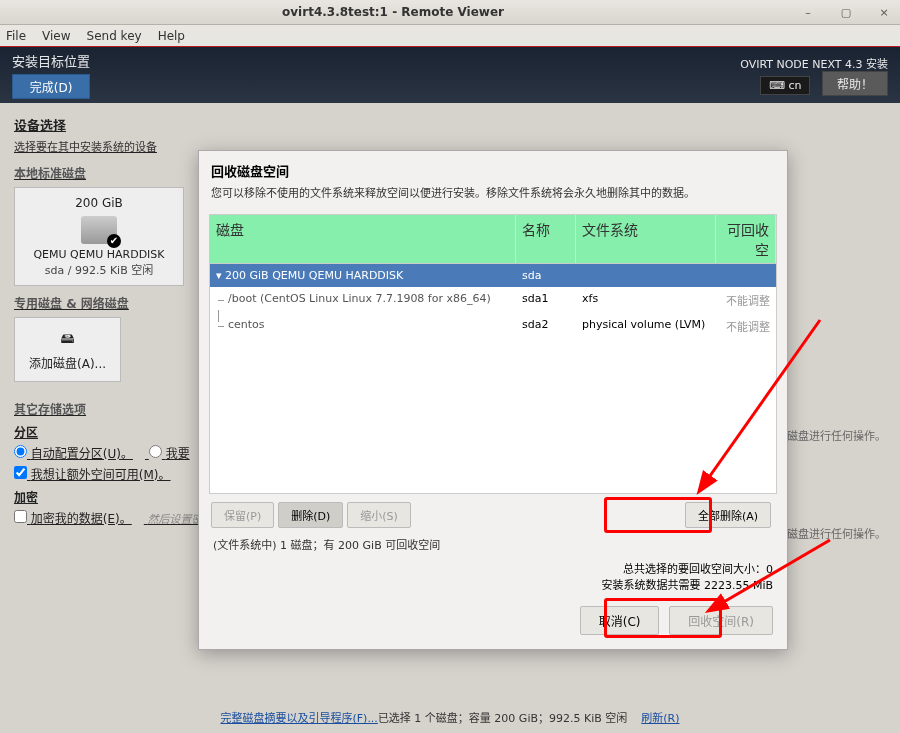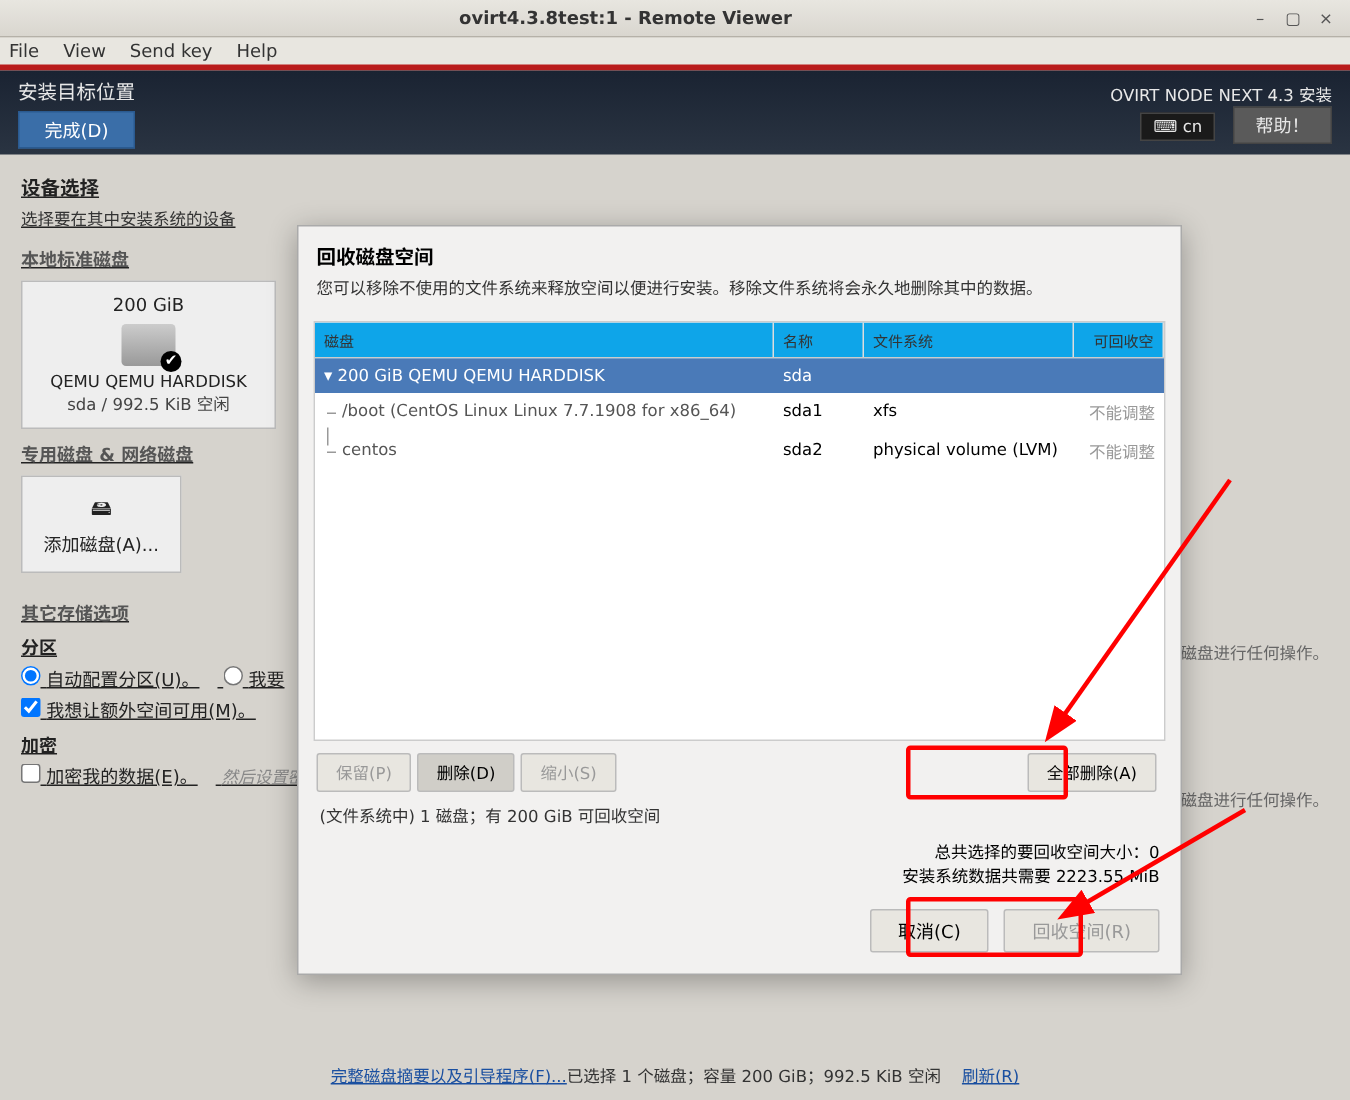--- a/index.html
+++ b/index.html
@@ -1,22 +1,22 @@
 <!DOCTYPE html>
 <html><head>
 <meta charset="utf-8">
 <style>
 * { box-sizing: border-box; margin: 0; padding: 0; font-family: "DejaVu Sans", "Noto Sans CJK SC", sans-serif; }
 body { width: 900px; height: 733px; background: #d6d3cd; overflow: hidden; position: relative; }
 
-.titlebar { height: 24px; background: linear-gradient(#e8e6e0, #d9d6cf); border-bottom: 1px solid #b5b1a8; display: flex; align-items: center; padding: 12px 8px; font-size: 12px; color: #333; }
+.titlebar { height: 24px; background: linear-gradient(#e8e6e0, #d9d6cf); border-bottom: 1px solid #b5b1a8; display: flex; align-items: center; padding: 12px 8px; font-size: 12px; color: #333; gap: 16px; }
 .titlebar .title { flex: 1; text-align: center; font-weight: bold; }
 .titlebar .win-btn { width: 16px; height: 16px; margin-left: 6px; display: flex; align-items: center; justify-content: center; font-size: 11px; color: #555; cursor: pointer; }
 
-.menubar { height: 22px; background: #e8e6e0; border-bottom: 4px solid #b91c1c; display: flex; align-items: center; padding: 0 6px; font-size: 12px; color: #333; }
+.menubar { height: 22px; background: #e8e6e0; border-bottom: 1px solid #b91c1c; display: flex; align-items: center; padding: 0 6px; font-size: 12px; color: #333; }
 .menubar span { margin-right: 16px; cursor: pointer; }
 
 .anaconda-header { height: 56px; background: linear-gradient(#1a2332, #2a3442); color: #e8e8e8; display: flex; align-items: center; padding: 0 12px; position: relative; }
 .anaconda-header .left { display: flex; flex-direction: column; }
 .anaconda-header .title { font-size: 13px; margin-bottom: 4px; }
 .anaconda-header .done { background: #3a6ea8; color: #fff; border: 1px solid #2a5a90; padding: 3px 12px; font-size: 12px; cursor: pointer; border-radius: 0; }
 .anaconda-header .right { margin-left: auto; text-align: right; font-size: 11px; }
 .anaconda-header .kb { background: #1a1a1a; border: 1px solid #444; padding: 2px 8px; display: inline-block; margin-top: 4px; margin-right: 8px; font-size: 11px; }
 .anaconda-header .help { background: #5a5a5a; border: 1px solid #444; padding: 3px 14px; font-size: 12px; cursor: pointer; display: inline-block; }
 
@@ -45,21 +45,21 @@
 
 .footer { position: absolute; bottom: 8px; left: 14px; right: 14px; display: flex; justify-content: center; font-size: 11px; color: #333; }
 .footer a { color: #1a4fa0; text-decoration: underline; cursor: pointer; }
 
 
 .dialog { position: absolute; left: 198px; top: 150px; width: 590px; background: #f2f1f0; border: 1px solid #aaa; box-shadow: 0 4px 18px rgba(0,0,0,0.3); font-size: 12px; }
 .dialog .dheader { padding: 10px 12px 6px; }
 .dialog .dtitle { font-weight: bold; font-size: 13px; margin-bottom: 4px; }
 .dialog .ddesc { font-size: 11px; color: #333; }
 .dialog .tbl { margin: 8px 10px 0; border: 1px solid #ccc; background: #fff; height: 280px; overflow: hidden; }
-.dialog .thead { display: flex; background: #0ea5e9; border-bottom: 1px solid #ccc; font-size: 10px; color: #333; }
+.dialog .thead { display: flex; background: #86efac; border-bottom: 1px solid #ccc; font-size: 14px; color: #333; }
 .dialog .thead div { padding: 4px 6px; border-right: 1px solid #ddd; }
 .dialog .c-disk { flex: 1; }
 .dialog .c-name { width: 60px; }
 .dialog .c-fs { width: 140px; }
 .dialog .c-rec { width: 60px; text-align: right; }
 .dialog .trow { display: flex; font-size: 11px; padding: 3px 0; }
 .dialog .trow div { padding: 2px 6px; }
 .dialog .sel { background: #4a7ab8; color: #fff; }
 .dialog .branch { color: #555; padding-left: 18px !important; position: relative; }
 .dialog .branch::before { content:""; position:absolute; left:8px; top:50%; width:6px; height:1px; background:#999; }

